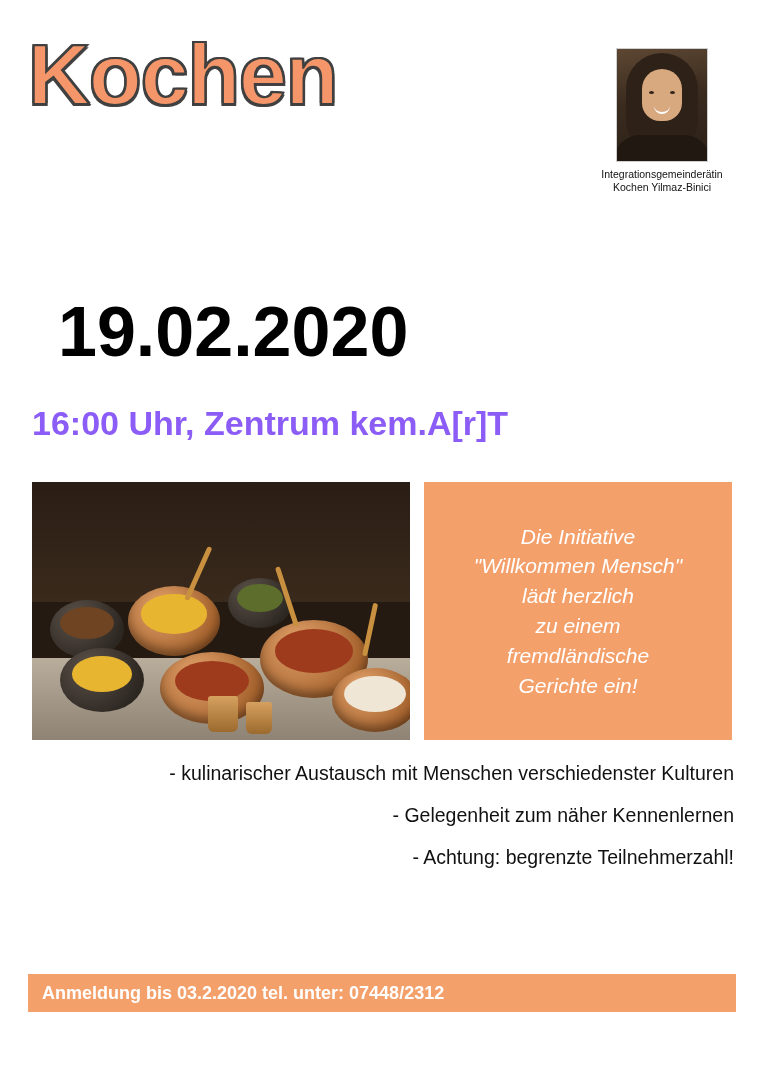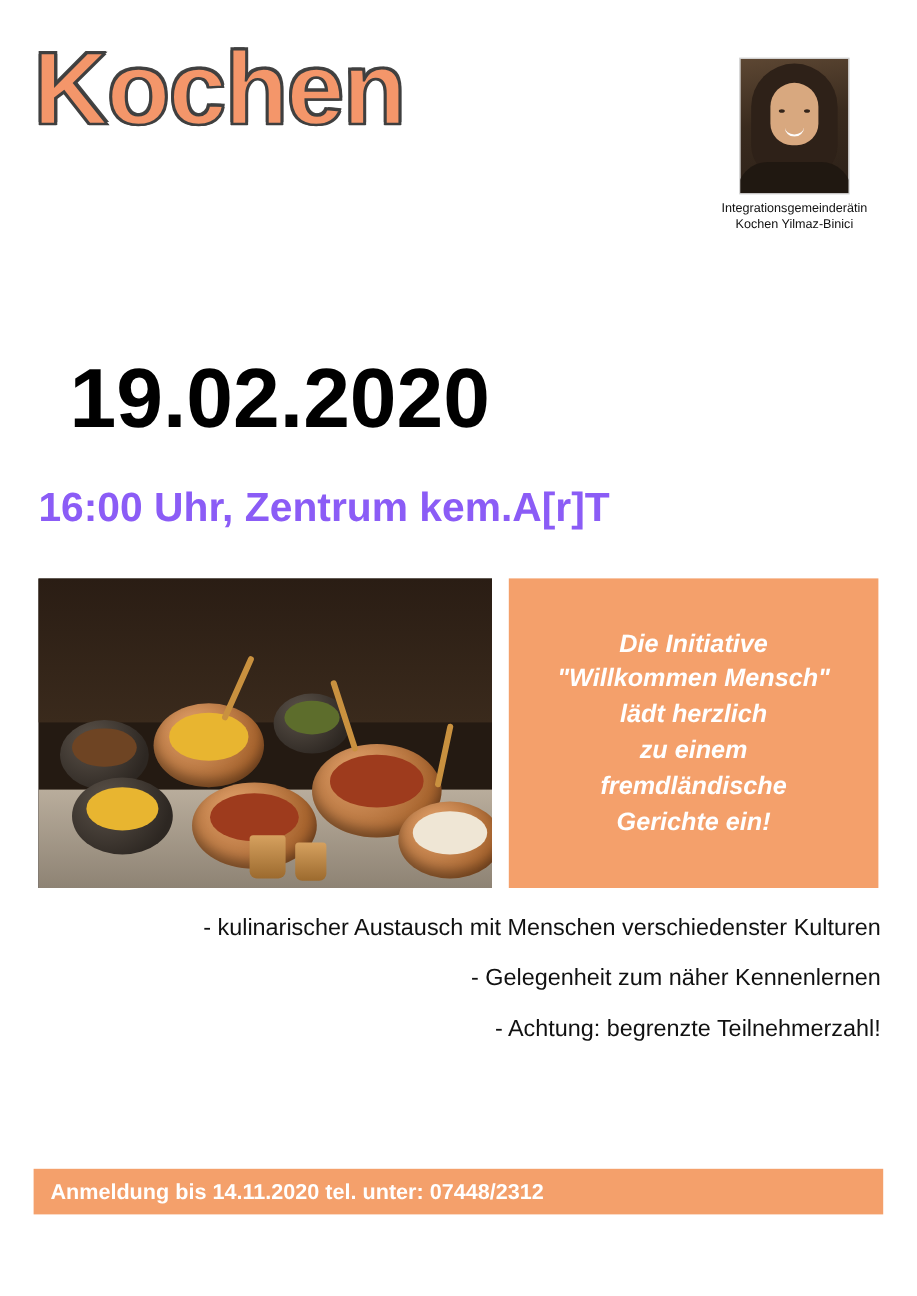--- a/index.html
+++ b/index.html
@@ -210,21 +210,21 @@
 
   .blurb {
     position: absolute;
     left: 424px;
     top: 482px;
     width: 308px;
     height: 258px;
     background: #F4A06B;
     color: #ffffff;
     font-style: italic;
-    font-weight: bold;
+    font-weight: normal;
     font-size: 21px;
     line-height: 1.42;
     text-align: center;
     display: flex;
     align-items: center;
     justify-content: center;
     box-sizing: border-box;
     padding: 8px 10px;
   }
   .blurb span { display: block; }
@@ -335,15 +335,15 @@
   </div>
 
   <div class="bullets">
     <ul>
       <li>- kulinarischer Austausch mit Menschen verschiedenster Kulturen</li>
       <li>- Gelegenheit zum näher Kennenlernen</li>
       <li>- Achtung: begrenzte Teilnehmerzahl!</li>
     </ul>
   </div>
 
-  <div class="footer">Anmeldung bis 14.11.2020  tel. unter: 07448/2312</div>
+  <div class="footer">Anmeldung bis 03.2.2020  tel. unter: 07448/2312</div>
 
 </div>
 
 </body></html>

